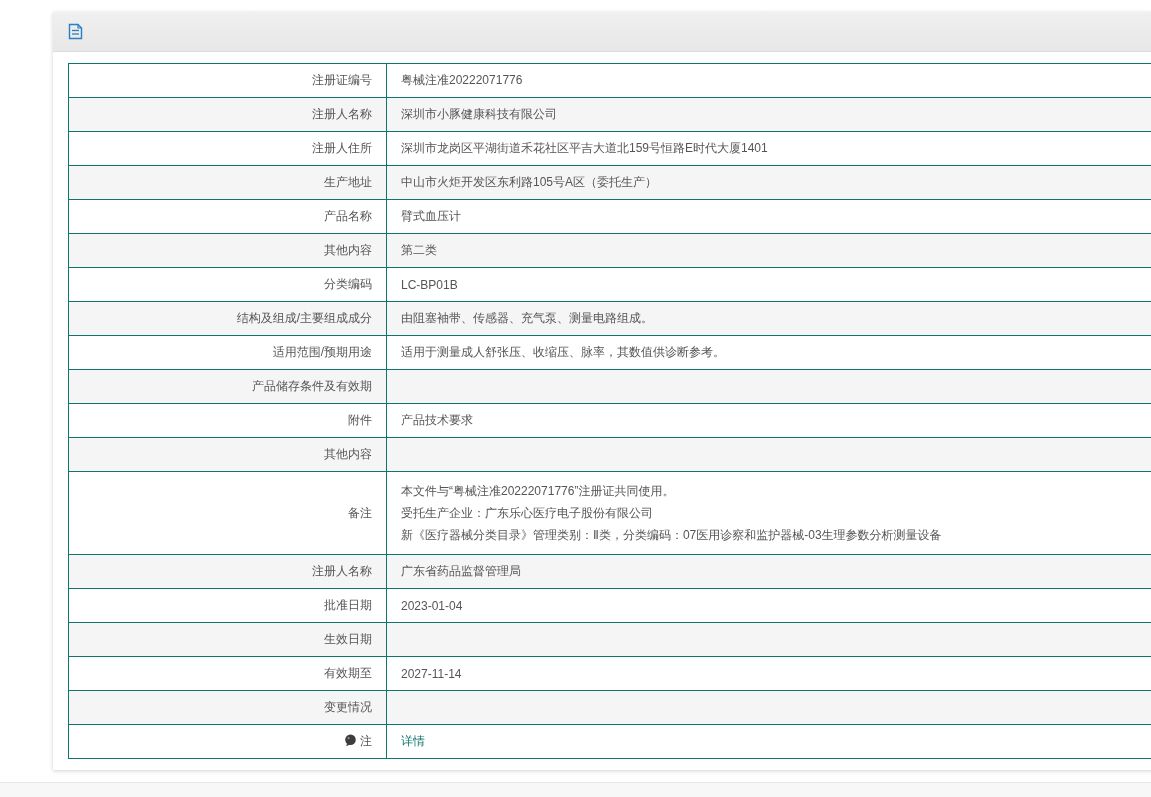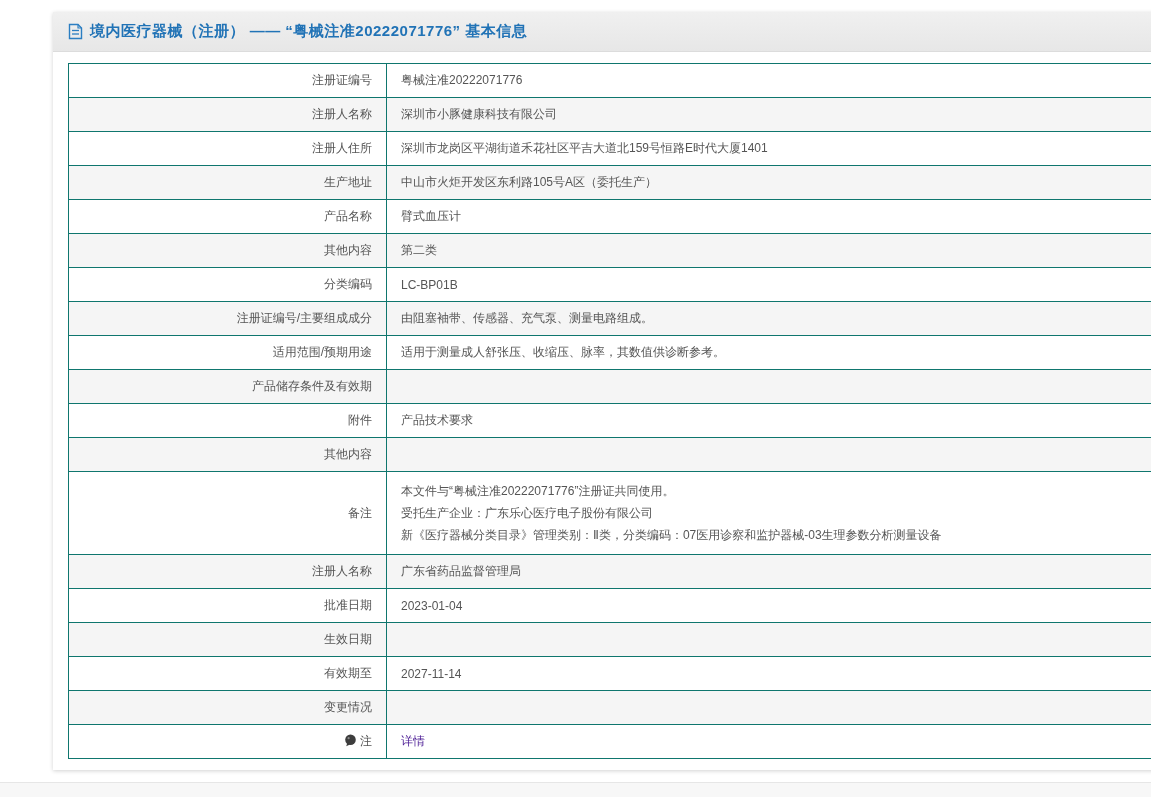--- a/index.html
+++ b/index.html
@@ -57,21 +57,21 @@
     height: 34px;
     white-space: nowrap;
   }
   td.value-cell {
     padding: 8px 10px 8px 14px;
     height: 34px;
     border-right: none;
   }
   td.value-cell .vline { line-height: 22px; }
   a.detail-link {
-    color: #4c1d95;
+    color: #0f766e;
     text-decoration: none;
     cursor: pointer;
   }
   .comment-icon {
     display: inline-block;
     width: 13px; height: 13px;
     margin-right: 3px;
     vertical-align: -2px;
   }
 
@@ -90,21 +90,20 @@
 
   <div class="panel">
 
     <div class="panel-header">
       <svg class="doc-icon" viewBox="0 0 17 17">
         <path d="M2.5 1.5 h8.5 l3.5 3.5 v10.5 h-12 z" fill="none" stroke="#2b7ec2" stroke-width="1.4"></path>
         <path d="M11 1.5 v3.5 h3.5" fill="none" stroke="#2b7ec2" stroke-width="1.2"></path>
         <line x1="5" y1="7.5" x2="12" y2="7.5" stroke="#2b7ec2" stroke-width="1.3"></line>
         <line x1="5" y1="11" x2="12" y2="11" stroke="#2b7ec2" stroke-width="1.3"></line>
       </svg>
-      <span class="panel-title">境内医疗器械（注册） —— “粤械注准20222071776” 基本信息</span>
     </div>
 
     <table class="info-table">
       <tbody>
           <tr>
             <td class="label-cell">注册证编号</td>
             <td class="value-cell">粤械注准20222071776</td>
           </tr>
           <tr>
             <td class="label-cell">注册人名称</td>
@@ -124,21 +123,21 @@
           </tr>
           <tr>
             <td class="label-cell">其他内容</td>
             <td class="value-cell">第二类</td>
           </tr>
           <tr>
             <td class="label-cell">分类编码</td>
             <td class="value-cell">LC-BP01B</td>
           </tr>
           <tr>
-            <td class="label-cell">注册证编号/主要组成成分</td>
+            <td class="label-cell">结构及组成/主要组成成分</td>
             <td class="value-cell">由阻塞袖带、传感器、充气泵、测量电路组成。</td>
           </tr>
           <tr>
             <td class="label-cell">适用范围/预期用途</td>
             <td class="value-cell">适用于测量成人舒张压、收缩压、脉率，其数值供诊断参考。</td>
           </tr>
           <tr>
             <td class="label-cell">产品储存条件及有效期</td>
             <td class="value-cell"></td>
           </tr>

